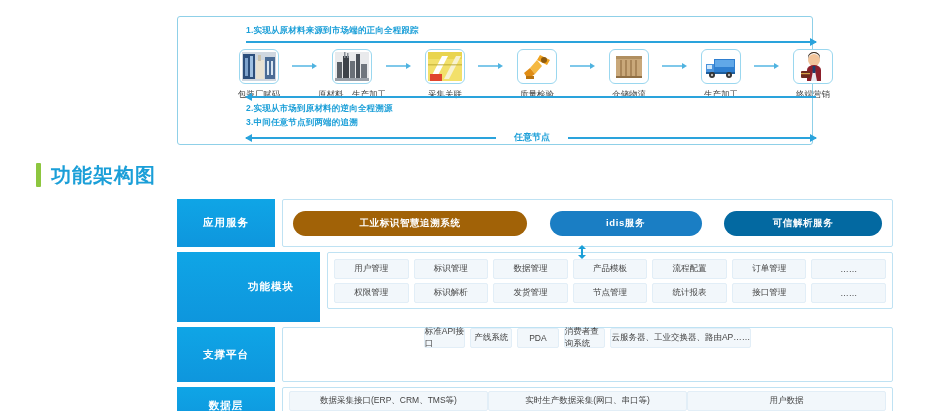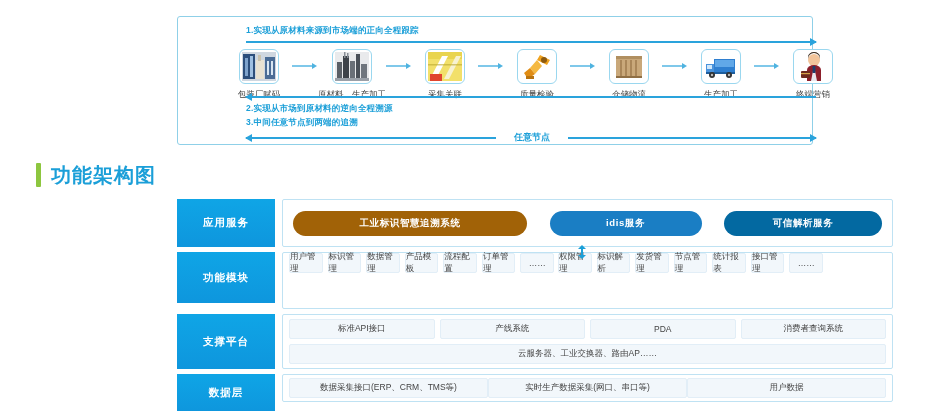--- a/index.html
+++ b/index.html
@@ -258,26 +258,26 @@
   
   .dual-arrow {
     position: absolute;
     left: 400px;
     top: 46px;
     width: 10px;
     height: 14px;
   }
 
   
-  .row-func .layer-label { height: 51px; }
+  .row-func .layer-label { height: 70px; padding-left: 45px; }
   .row-func .layer-body {
     height: 57px;
     display: flex;
-    flex-direction: row;
-    justify-content: flex-start;
+    flex-direction: column;
+    justify-content: center;
     gap: 4px;
     padding: 0 6px;
   }
   .cell-line {
     display: flex;
     gap: 5px;
   }
   .cell {
     flex: 1;
     height: 20px;
@@ -290,21 +290,21 @@
     align-items: center;
     justify-content: center;
     box-sizing: border-box;
   }
 
   
   .row-supp .layer-label { height: 55px; }
   .row-supp .layer-body {
     height: 55px;
     display: flex;
-    flex-direction: column;
+    flex-direction: row;
     justify-content: center;
     gap: 5px;
     padding: 0 6px;
   }
   .cell.tall { height: 20px; }
   .cell.full { flex: 1 1 100%; }
 
   
   .row-data .layer-label { height: 38px; }
   .row-data .layer-body {

